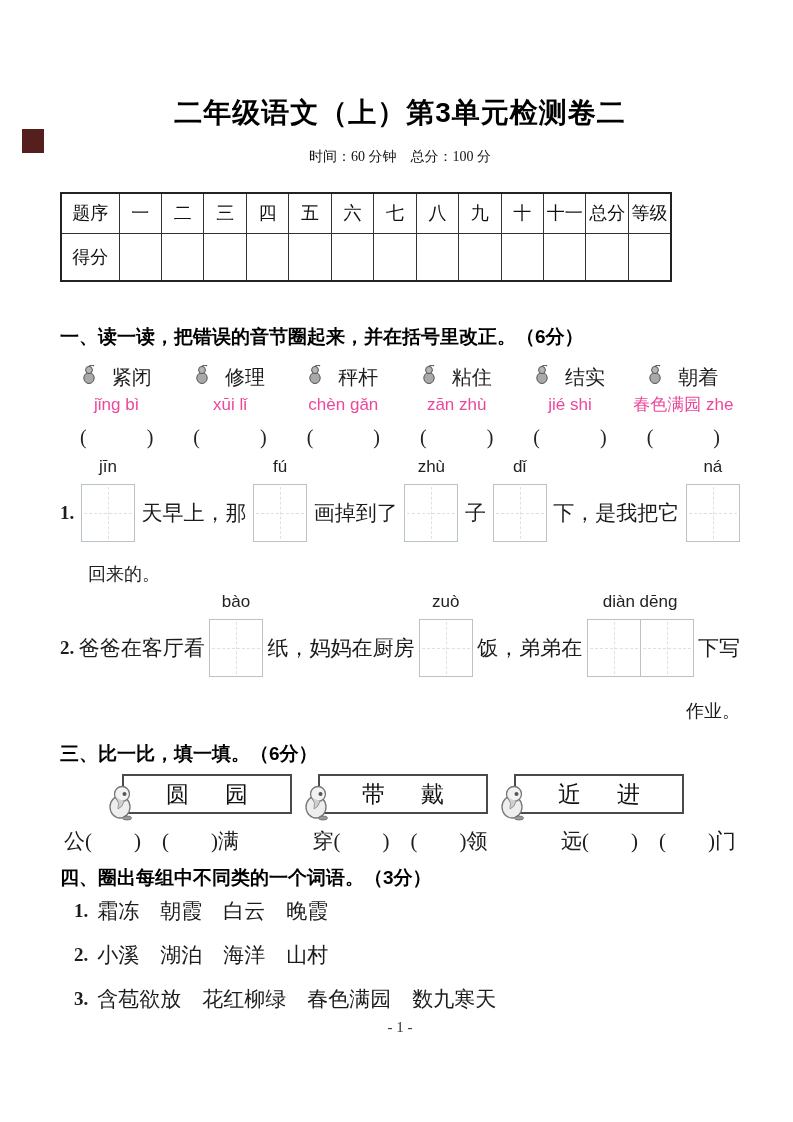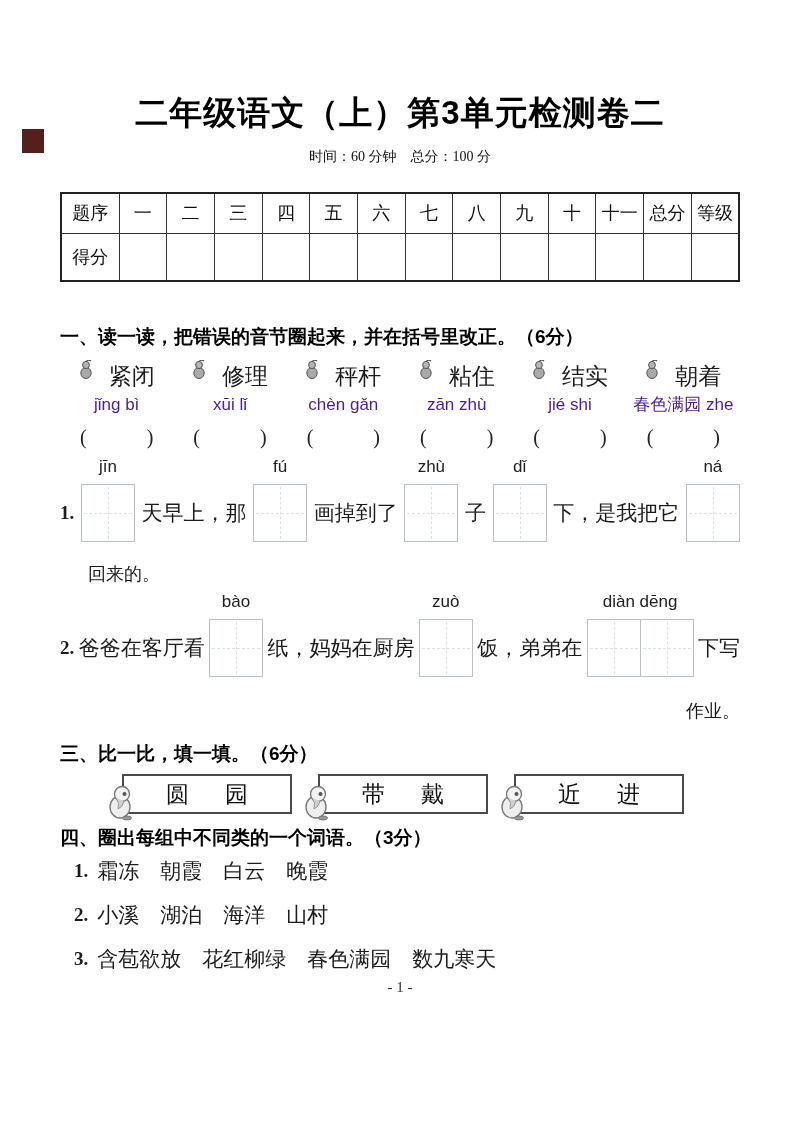--- a/index.html
+++ b/index.html
@@ -8,31 +8,31 @@
     width:793px; height:1122px; position:relative; overflow:hidden;
     font-family:"Liberation Serif","DejaVu Serif",serif;
     color:#1c1c1c;
   }
   .sheet { width:793px; height:1122px; padding:0 53px 0 60px; position:relative; }
 
   
   .title {
     margin-top:96px; text-align:center;
     font-family:"Liberation Sans","DejaVu Sans",sans-serif;
-    font-weight:bold; font-size:33px; line-height:34px; color:#000;
+    font-weight:bold; font-size:28px; line-height:34px; color:#000;
     letter-spacing:1px;
   }
   .subtitle {
     margin-top:14px; text-align:center;
     font-size:14px; line-height:26px; color:#111;
   }
 
   
   table.score {
-    margin-top:22px; width:680px; border-collapse:collapse;
+    margin-top:22px; width:612px; border-collapse:collapse;
     table-layout:fixed; border:2px solid #222;
   }
   table.score td {
     border:1px solid #333; text-align:center;
     font-size:18px; color:#111; padding:0;
   }
   table.score tr.hdr td { height:40px; }
   table.score tr.blank td { height:48px; }
   td.lbl { width:58px; font-size:17px; }
 
@@ -44,22 +44,22 @@
   .h1 { margin-top:42px; }
   .h2 { margin-top:20px; }
   .h3 { margin-top:16px; }
   .h4 { margin-top:10px; }
 
   
   .s1-grid {
     margin-top:14px; display:grid; grid-template-columns:repeat(6,1fr);
     justify-items:center; row-gap:2px;
   }
-  .s1-word { display:flex; align-items:flex-start; gap:16px; font-size:23px; line-height:26px; }
-  .s1-pinyin { font-family:"Liberation Sans","DejaVu Sans",sans-serif; font-size:17px; line-height:26px; color:#4c1d95; }
+  .s1-word { display:flex; align-items:center; gap:16px; font-size:20px; line-height:26px; }
+  .s1-pinyin { font-family:"Liberation Sans","DejaVu Sans",sans-serif; font-size:17px; line-height:26px; color:#ec4899; }
   .s1-paren { font-size:20px; line-height:30px; margin-top:2px; color:#222; white-space:pre; }
   .gourd { margin-top:-4px; }
 
   
   .sent-row {
     display:flex; align-items:center; justify-content:space-between;
     height:58px; font-size:21px;
   }
   .sr1 { margin-top:32px; }
   .sr2 { margin-top:31px; }
@@ -300,20 +300,25 @@
       <span>戴</span>
     </div>
     <div class="pair-box">
       <svg class="mascot" width="28" height="36">
           <use href="#mascot"></use>
         </svg>
       <span>近</span>
       <span>进</span>
     </div>
   </div>
+  <div class="fill-row">
+    <span>公(　　)　(　　)满</span>
+    <span>穿(　　)　(　　)领</span>
+    <span>远(　　)　(　　)门</span>
+  </div>
 
   <div class="sec-head h4">四、圈出每组中不同类的一个词语。（3分）</div>
   <div class="s4-item s4-i1">
     <span class="s4-num">1.</span>
     <span class="s4-text">霜冻　朝霞　白云　晚霞</span>
   </div>
   <div class="s4-item s4-i2">
     <span class="s4-num">2.</span>
     <span class="s4-text">小溪　湖泊　海洋　山村</span>
   </div>

